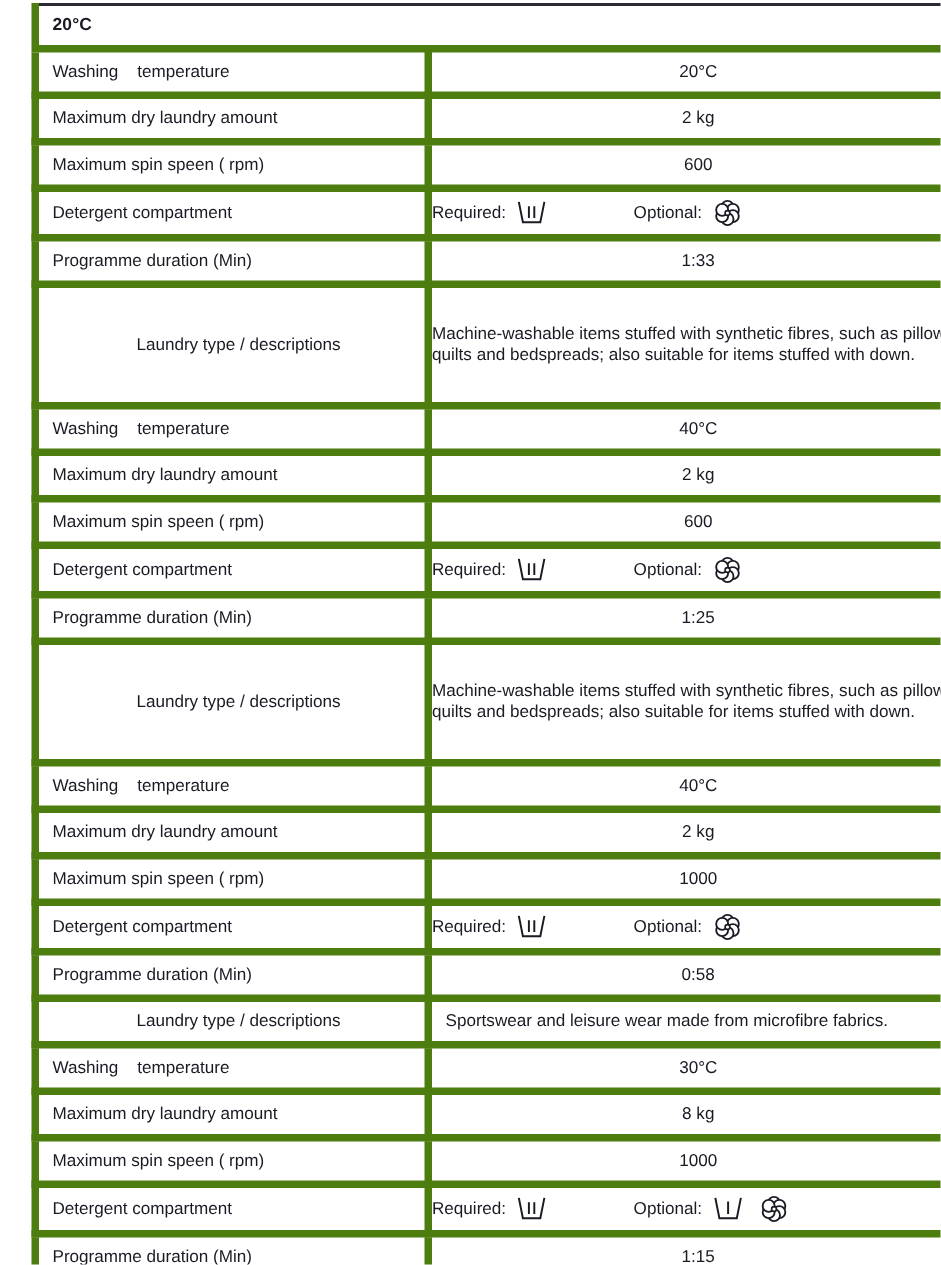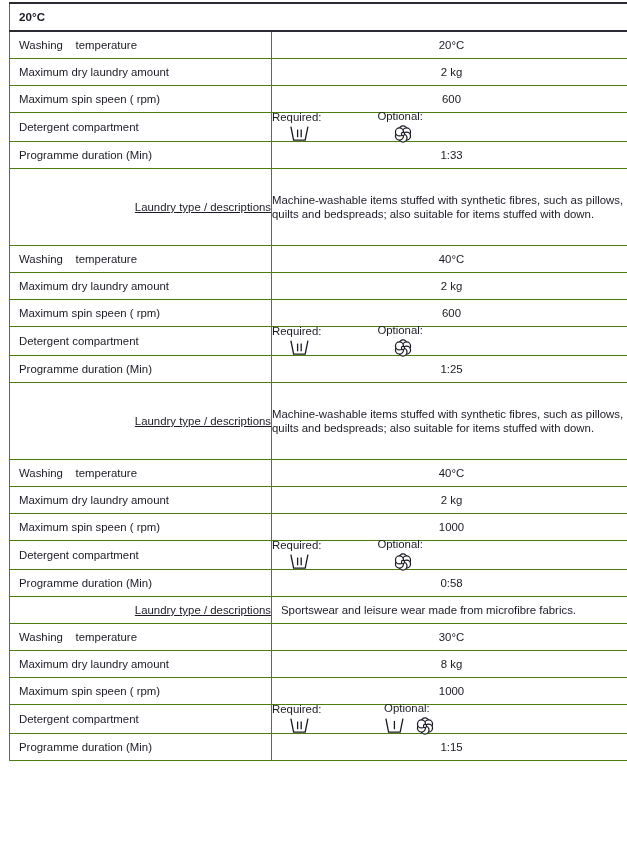--- a/index.html
+++ b/index.html
@@ -13,35 +13,35 @@
     font-family: "Liberation Sans", sans-serif;
     color: #1a1a24;
     overflow: hidden;
   }
 
   #sheet {
     position: relative;
     width: 627px;
     height: 645px;
     box-sizing: border-box;
-    padding: 2px 2px 0 8px;
+    padding: 2px 2px 0 20px;
   }
 
   table.spec {
     width: 622px;
     border-collapse: collapse;
     table-layout: fixed;
     margin-left: 1px;
   }
 
   table.spec col.label-col { width: 262px; }
   table.spec col.value-col { width: 360px; }
 
   table.spec td {
-    border: 1px solid #4d7c0f;
+    border: 5px solid #4d7c0f;
     padding: 0;
     vertical-align: middle;
     font-size: 11.4px;
     line-height: 1.25;
     color: #1a1a24;
   }
 
   
   tr.section-row > td {
     border-top: 2px solid #2b2b33;
@@ -78,40 +78,38 @@
   }
   .det-wrap {
     display: flex;
     align-items: center;
     height: 28px;
     white-space: nowrap;
   }
   .det-group {
     display: inline-flex;
     align-items: center;
-    flex-direction: column;
   }
   .det-label {
     font-size: 11.4px;
   }
   .det-icons {
     display: inline-flex;
     align-items: center;
     gap: 8px;
     margin-left: 6px;
   }
   .gap-mid { display: inline-block; width: 56px; }
 
   .icon-svg { display: block; }
 
   
   tr.desc-row > td.label-cell {
     padding: 0 0 0 9px;
-    text-align: right;
-    text-decoration: underline;
+    text-align: center;
   }
   td.desc-cell {
     padding: 6px 8px 6px 9px;
     text-align: left;
     line-height: 1.95;
     font-size: 11.4px;
   }
   td.desc-cell.single-line {
     line-height: 1.25;
     padding: 0 8px 0 9px;

